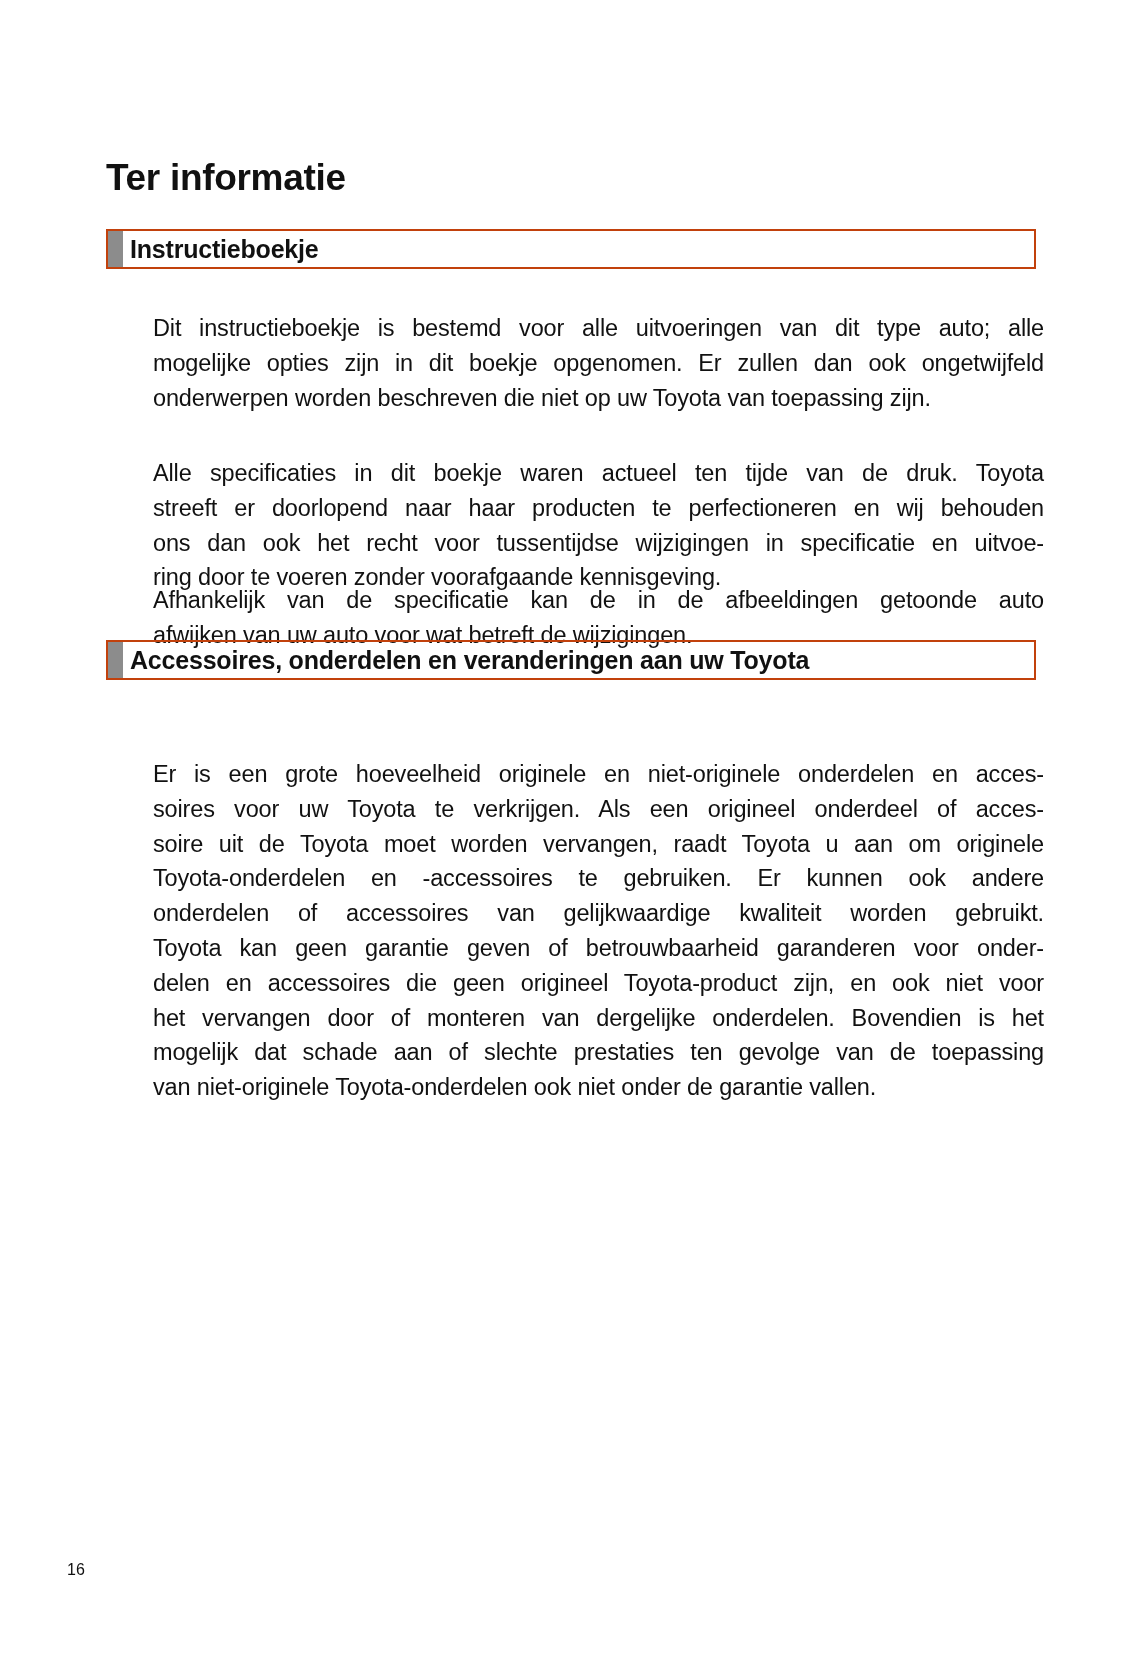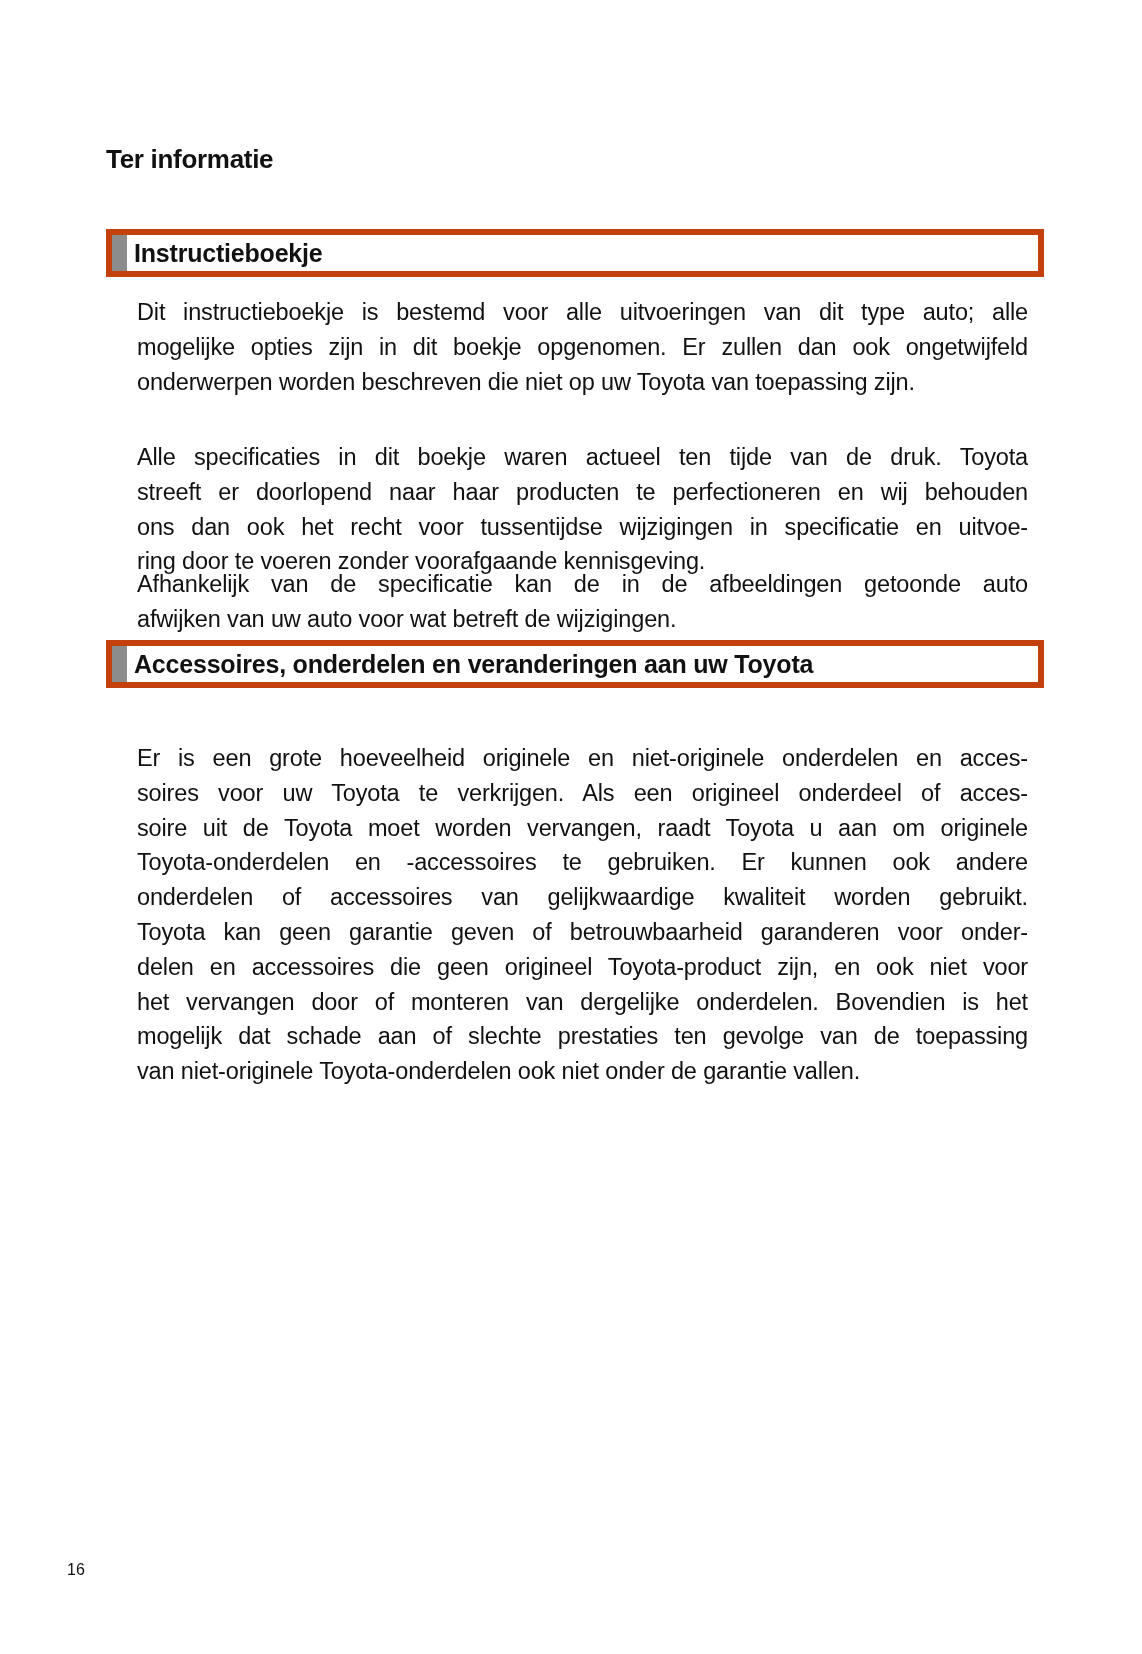--- a/index.html
+++ b/index.html
@@ -1,37 +1,37 @@
 <!DOCTYPE html>
 <html><head>
 <meta charset="utf-8">
 <style>
   html, body { margin: 0; padding: 0; background: #ffffff; }
   body {
     width: 1142px; height: 1654px; position: relative; overflow: hidden;
     font-family: "Liberation Sans", sans-serif; color: #111111;
   }
   .page-title {
-    position: absolute; left: 106px; top: 144px;
-    font-size: 26px; font-weight: bold; letter-spacing: -0.3px; margin: 0;
+    position: absolute; left: 106px; top: 157px;
+    font-size: 37px; font-weight: bold; letter-spacing: -0.3px; margin: 0;
   }
   .section-box {
     position: absolute; left: 106px; width: 926px; height: 36px;
-    border: 6px solid #c2410c; box-sizing: content-box;
+    border: 2px solid #c2410c; box-sizing: content-box;
     display: flex; align-items: center;
   }
   .section-bar {
     width: 15px; height: 100%; background: #8c8c8c; flex: 0 0 auto;
   }
   .section-label {
     font-size: 25px; font-weight: bold; margin-left: 7px; white-space: nowrap;
     letter-spacing: -0.2px;
   }
   .para {
-    position: absolute; left: 137px; width: 891px; margin: 0;
+    position: absolute; left: 137px; width: 891px; margin: 16px;
     font-size: 23.5px; line-height: 34.8px; text-align: justify;
     letter-spacing: -0.15px;
   }
   .para .line { display: block; text-align: justify; text-align-last: justify; white-space: nowrap; }
   .para .line.last { text-align-last: left; }
   .page-number {
     position: absolute; left: 67px; top: 1561px; font-size: 16px;
   }
 </style>
 </head>

